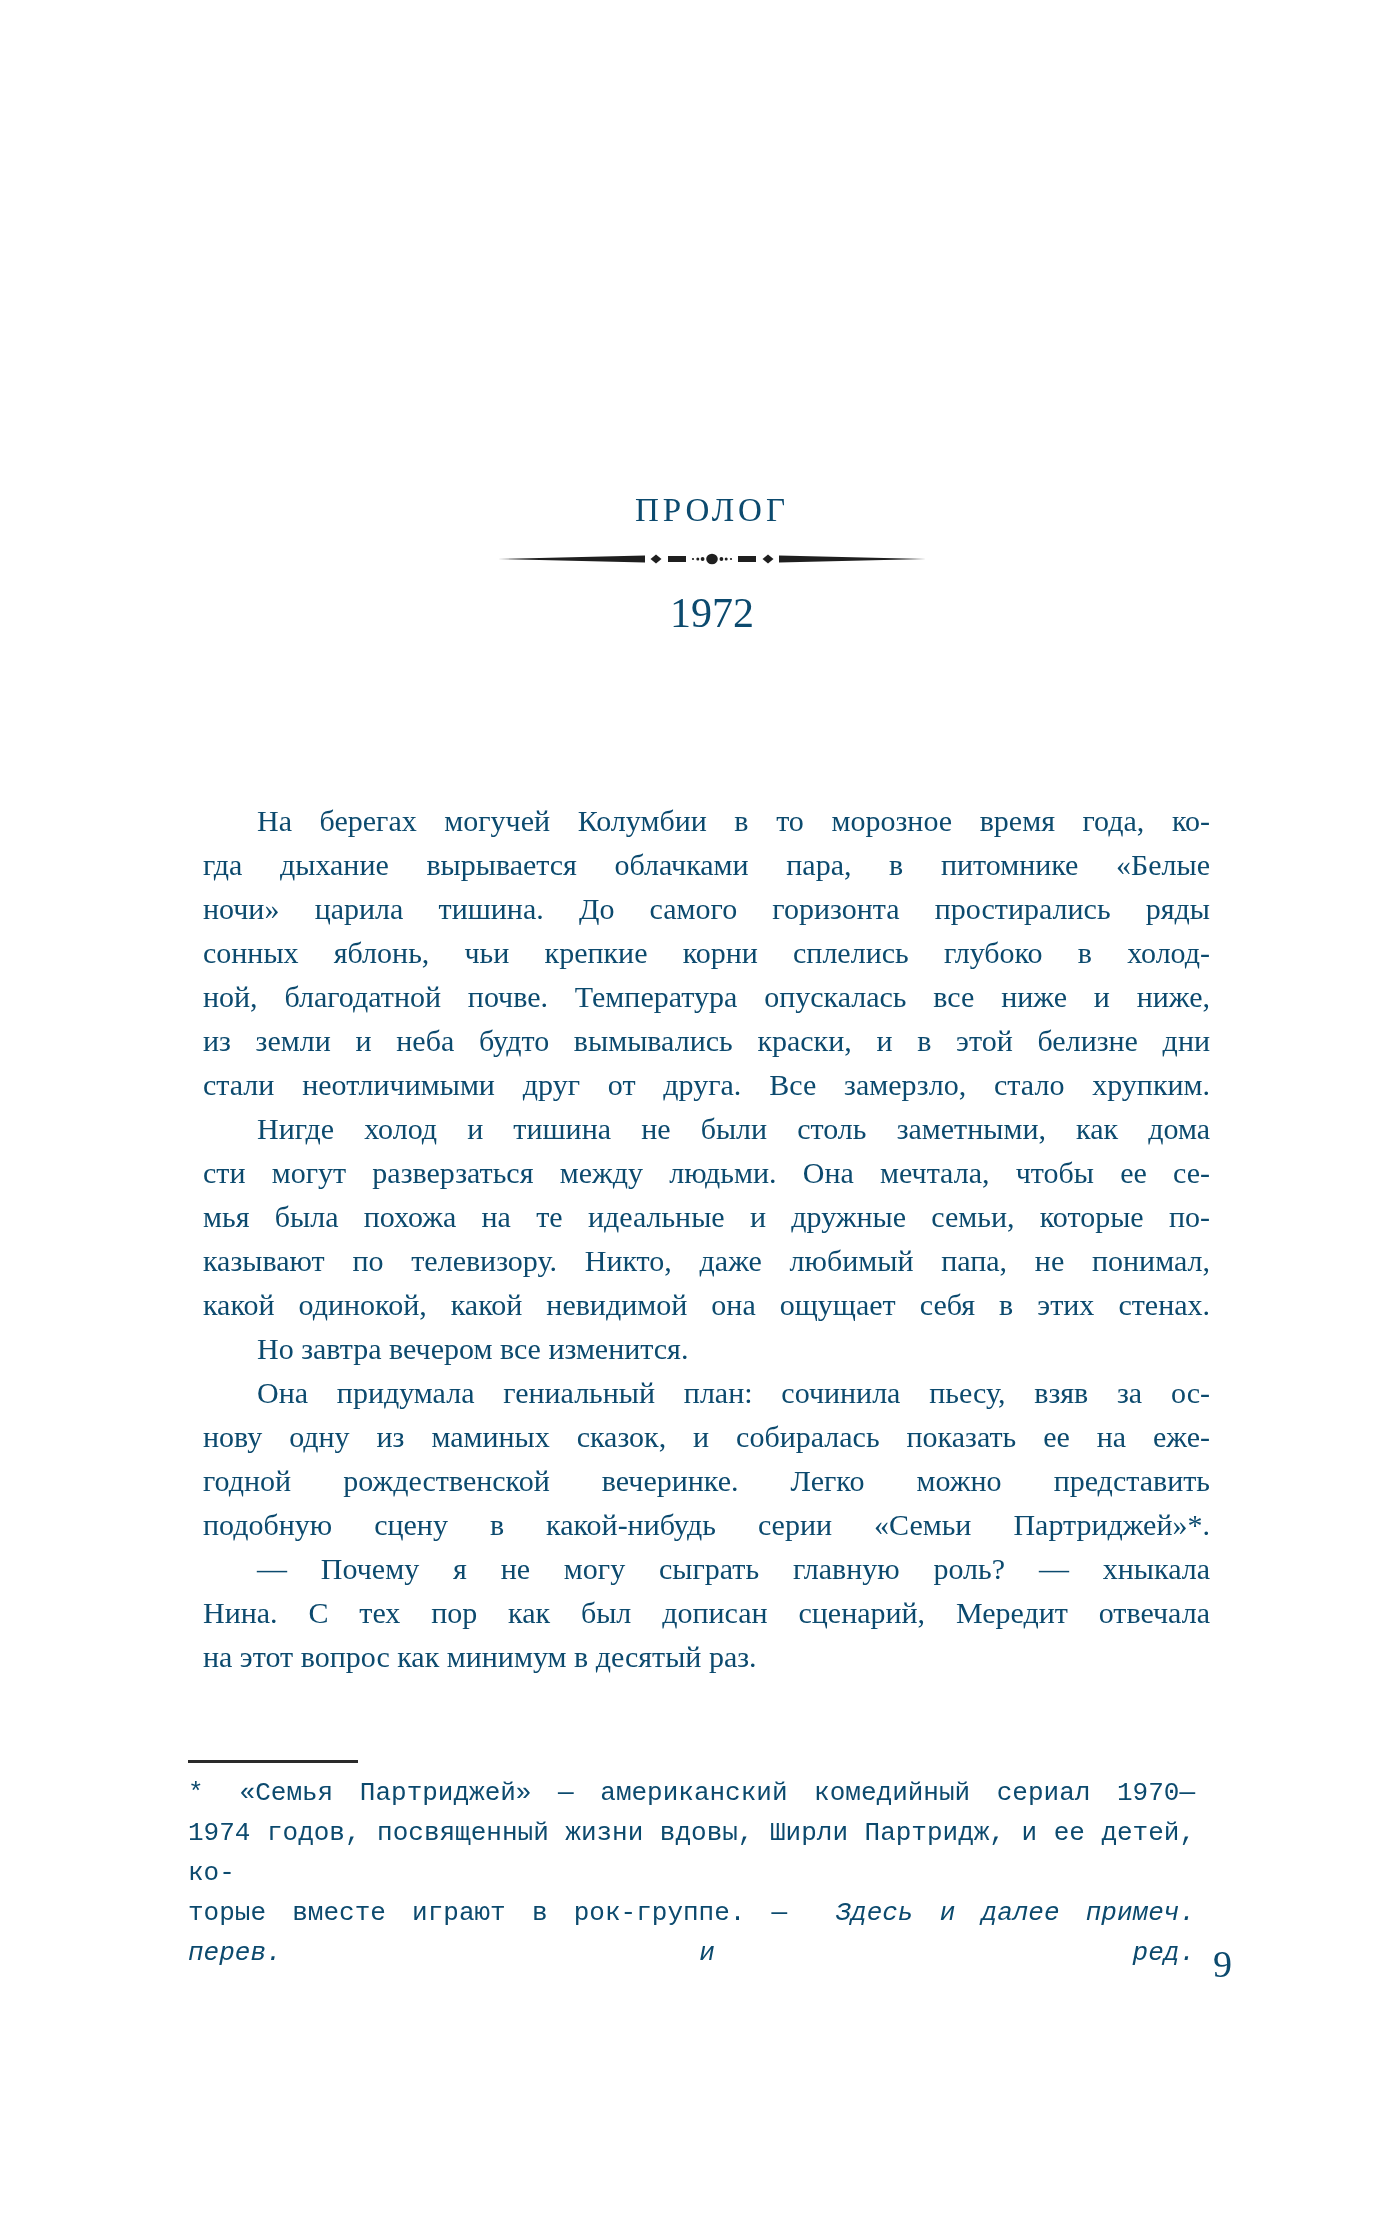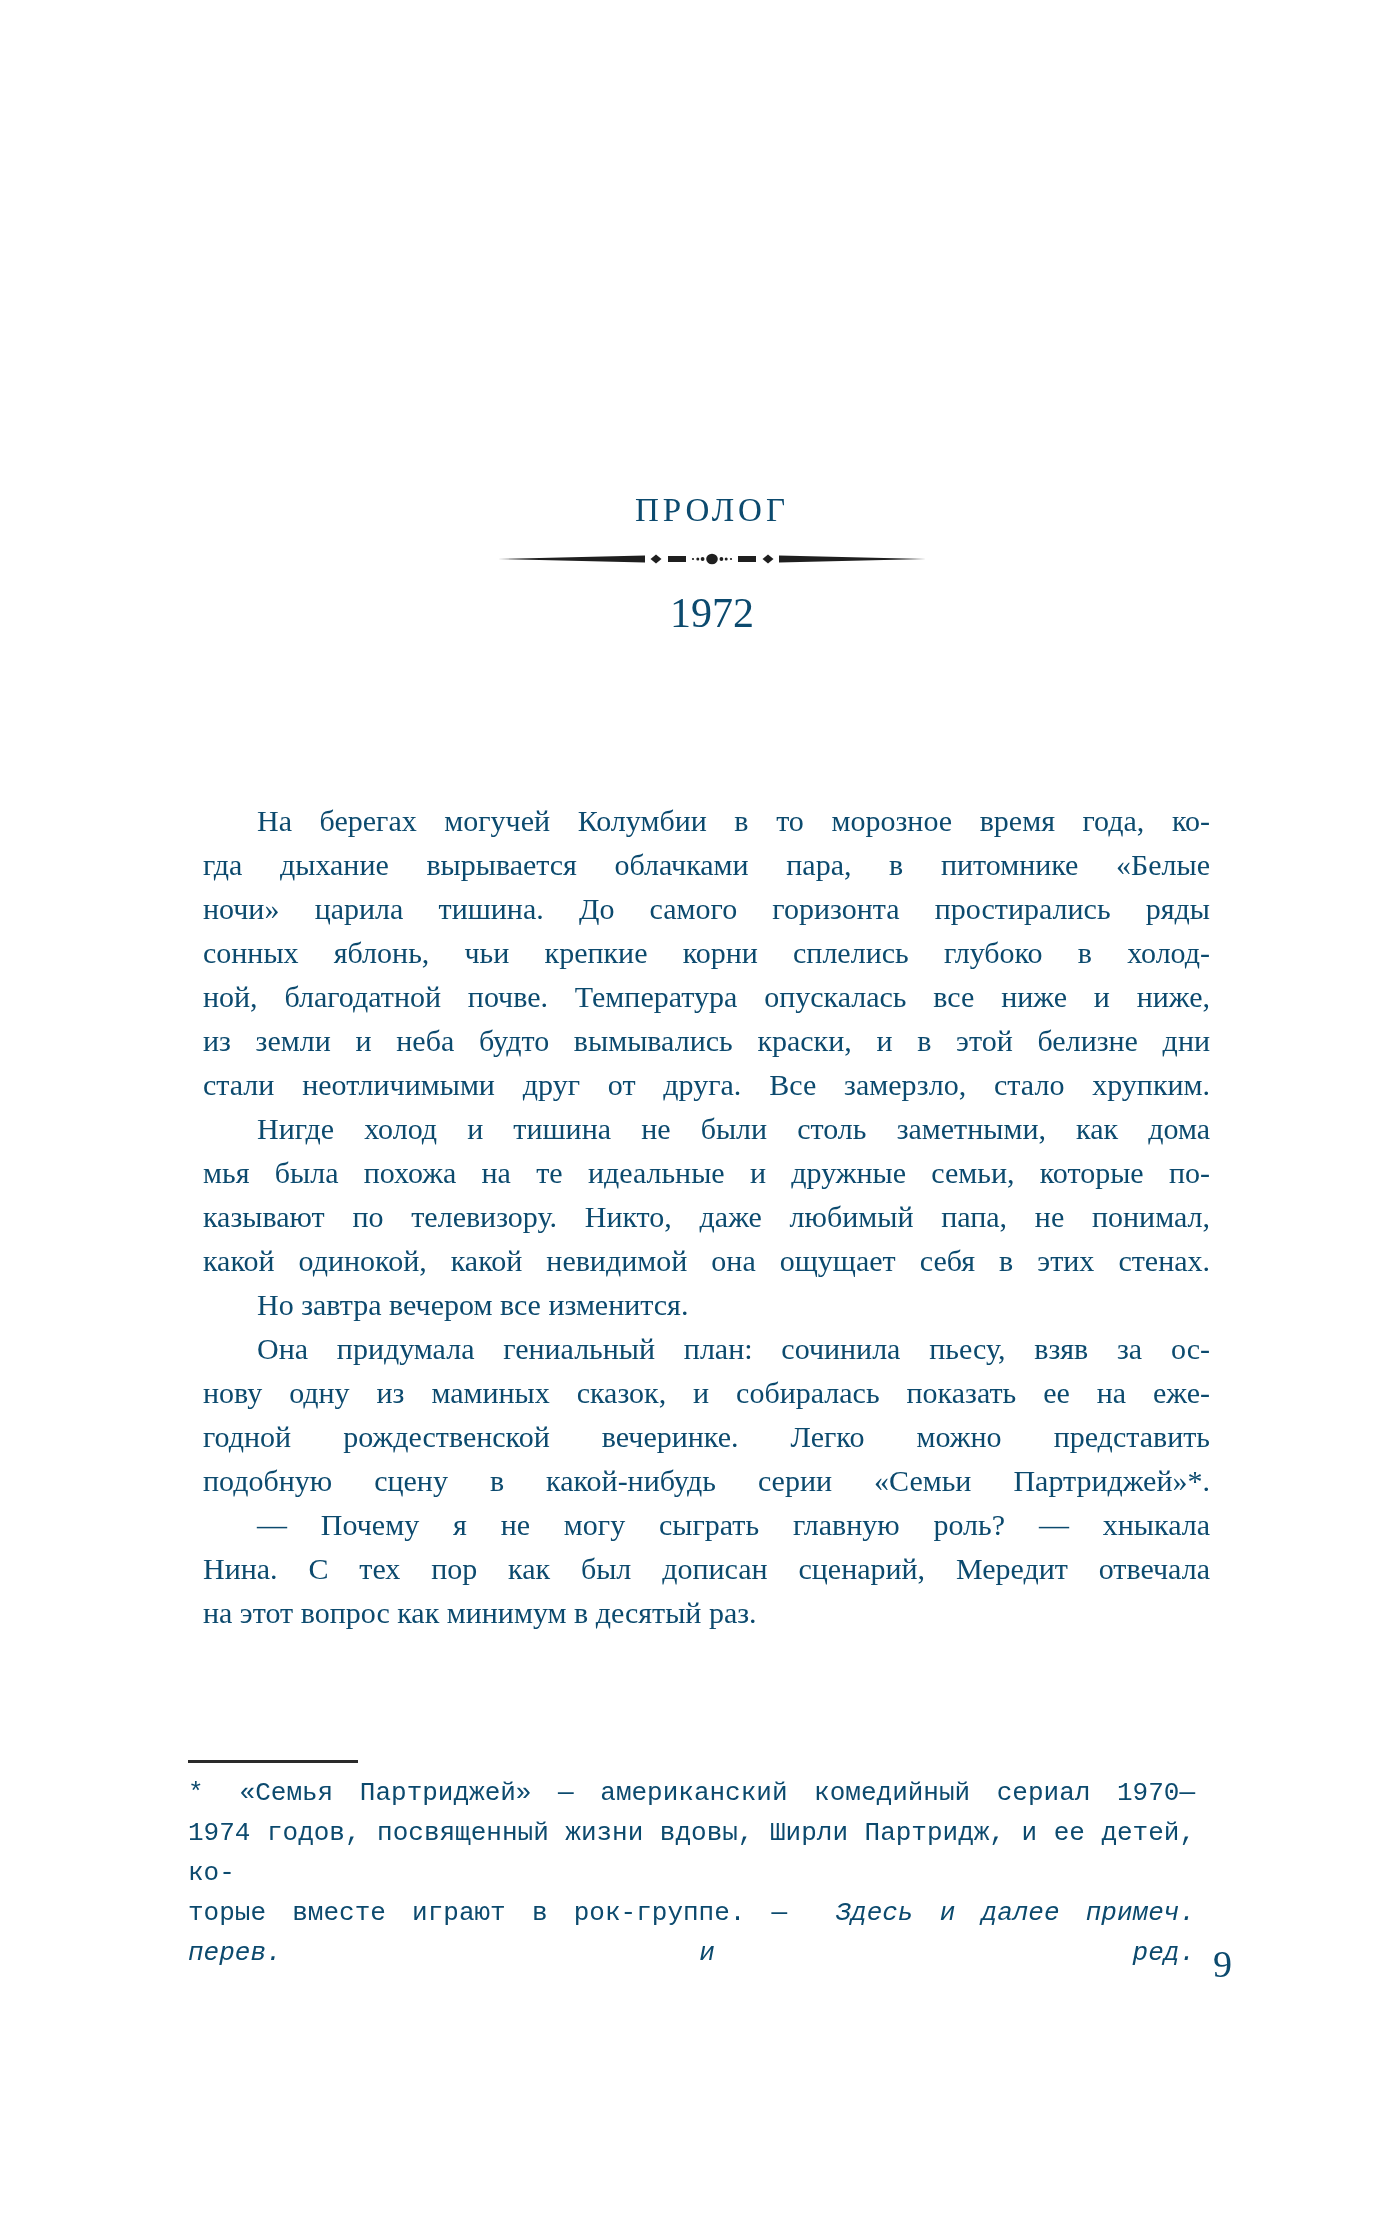--- a/index.html
+++ b/index.html
@@ -82,20 +82,21 @@
 
   <div class="body">
       <div class="line indent">На берегах могучей Колумбии в то морозное время года, ко-</div>
       <div class="line">гда дыхание вырывается облачками пара, в питомнике «Белые</div>
       <div class="line">ночи» царила тишина. До самого горизонта простирались ряды</div>
       <div class="line">сонных яблонь, чьи крепкие корни сплелись глубоко в холод-</div>
       <div class="line">ной, благодатной почве. Температура опускалась все ниже и ниже,</div>
       <div class="line">из земли и неба будто вымывались краски, и в этой белизне дни</div>
       <div class="line">стали неотличимыми друг от друга. Все замерзло, стало хрупким.</div>
       <div class="line indent">Нигде холод и тишина не были столь заметными, как дома</div>
+      <div class="line">сти могут разверзаться между людьми. Она мечтала, чтобы ее се-</div>
       <div class="line">мья была похожа на те идеальные и дружные семьи, которые по-</div>
       <div class="line">казывают по телевизору. Никто, даже любимый папа, не понимал,</div>
       <div class="line">какой одинокой, какой невидимой она ощущает себя в этих стенах.</div>
       <div class="line indent short">Но завтра вечером все изменится.</div>
       <div class="line indent">Она придумала гениальный план: сочинила пьесу, взяв за ос-</div>
       <div class="line">нову одну из маминых сказок, и собиралась показать ее на еже-</div>
       <div class="line">годной рождественской вечеринке. Легко можно представить</div>
       <div class="line">подобную сцену в какой-нибудь серии «Семьи Партриджей»*.</div>
       <div class="line indent">— Почему я не могу сыграть главную роль? — хныкала</div>
       <div class="line">Нина. С тех пор как был дописан сценарий, Мередит отвечала</div>

